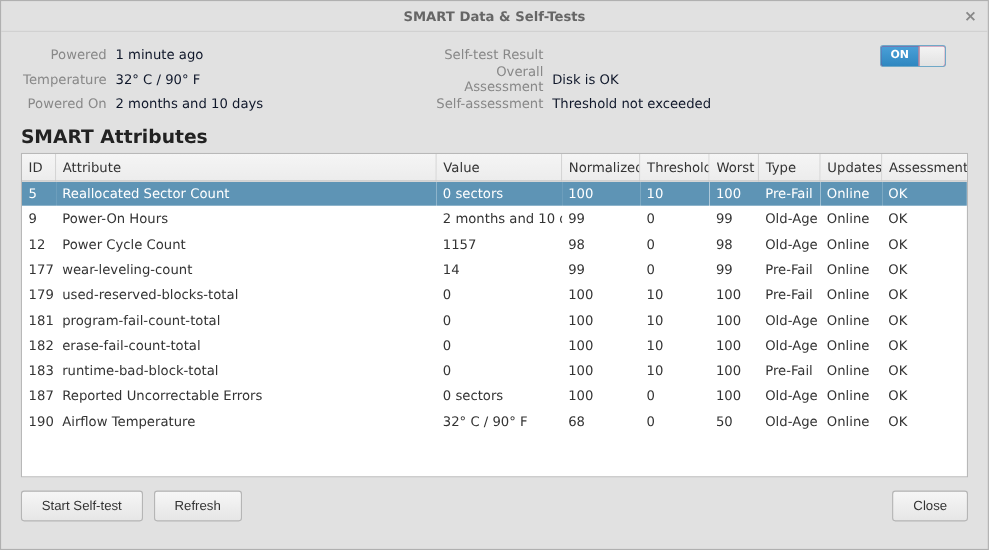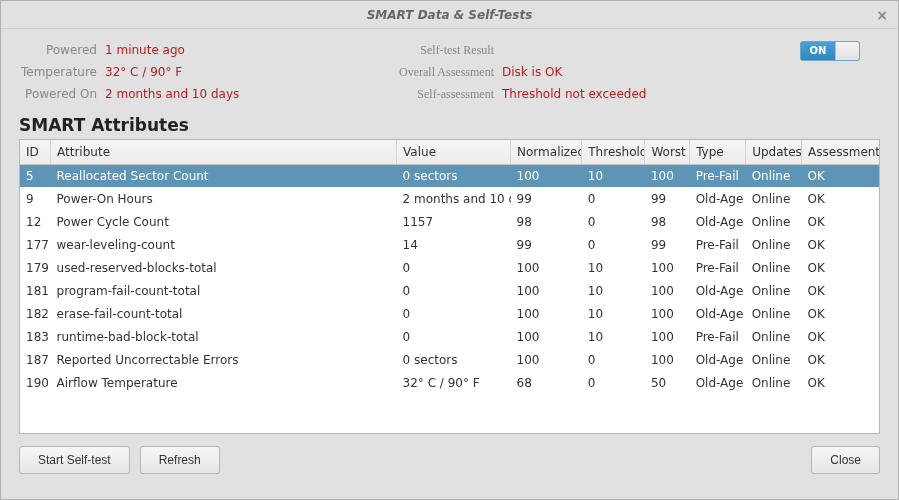--- a/index.html
+++ b/index.html
@@ -12,21 +12,20 @@
     border: 1px solid #b0b0b0;
   }
   .titlebar {
     height: 28px;
     line-height: 28px;
     text-align: center;
     font-weight: bold;
     color: #666;
     position: relative;
     border-bottom: 1px solid #d0d0d0;
-    font-style: italic;
   }
   .titlebar .close-x {
     position: absolute;
     right: 10px;
     top: 0;
     color: #888;
     font-size: 14px;
     cursor: pointer;
   }
   .content {
@@ -47,22 +46,22 @@
     width: 80px;
     padding-top: 2px;
   }
   .sum-row {
     display: flex;
     height: 22px;
     align-items: center;
     font-size: 12px;
   }
   .sum-col-left .sum-label { width: 78px; text-align: right; color: #888; margin-right: 8px;}
-  .sum-col-mid .sum-label  { width: 115px; text-align: right; color: #888; margin-right: 8px; font-family: Liberation Serif, serif;}
-  .sum-val { color: #b91c1c; }
+  .sum-col-mid .sum-label  { width: 115px; text-align: right; color: #888; margin-right: 8px;}
+  .sum-val { color: #0f172a; }
   
   .toggle {
     width: 60px; height: 20px;
     border: 1px solid #6fa8c7;
     border-radius: 3px;
     display: flex;
     background: #be185d;
     overflow: hidden;
     cursor: pointer;
   }

